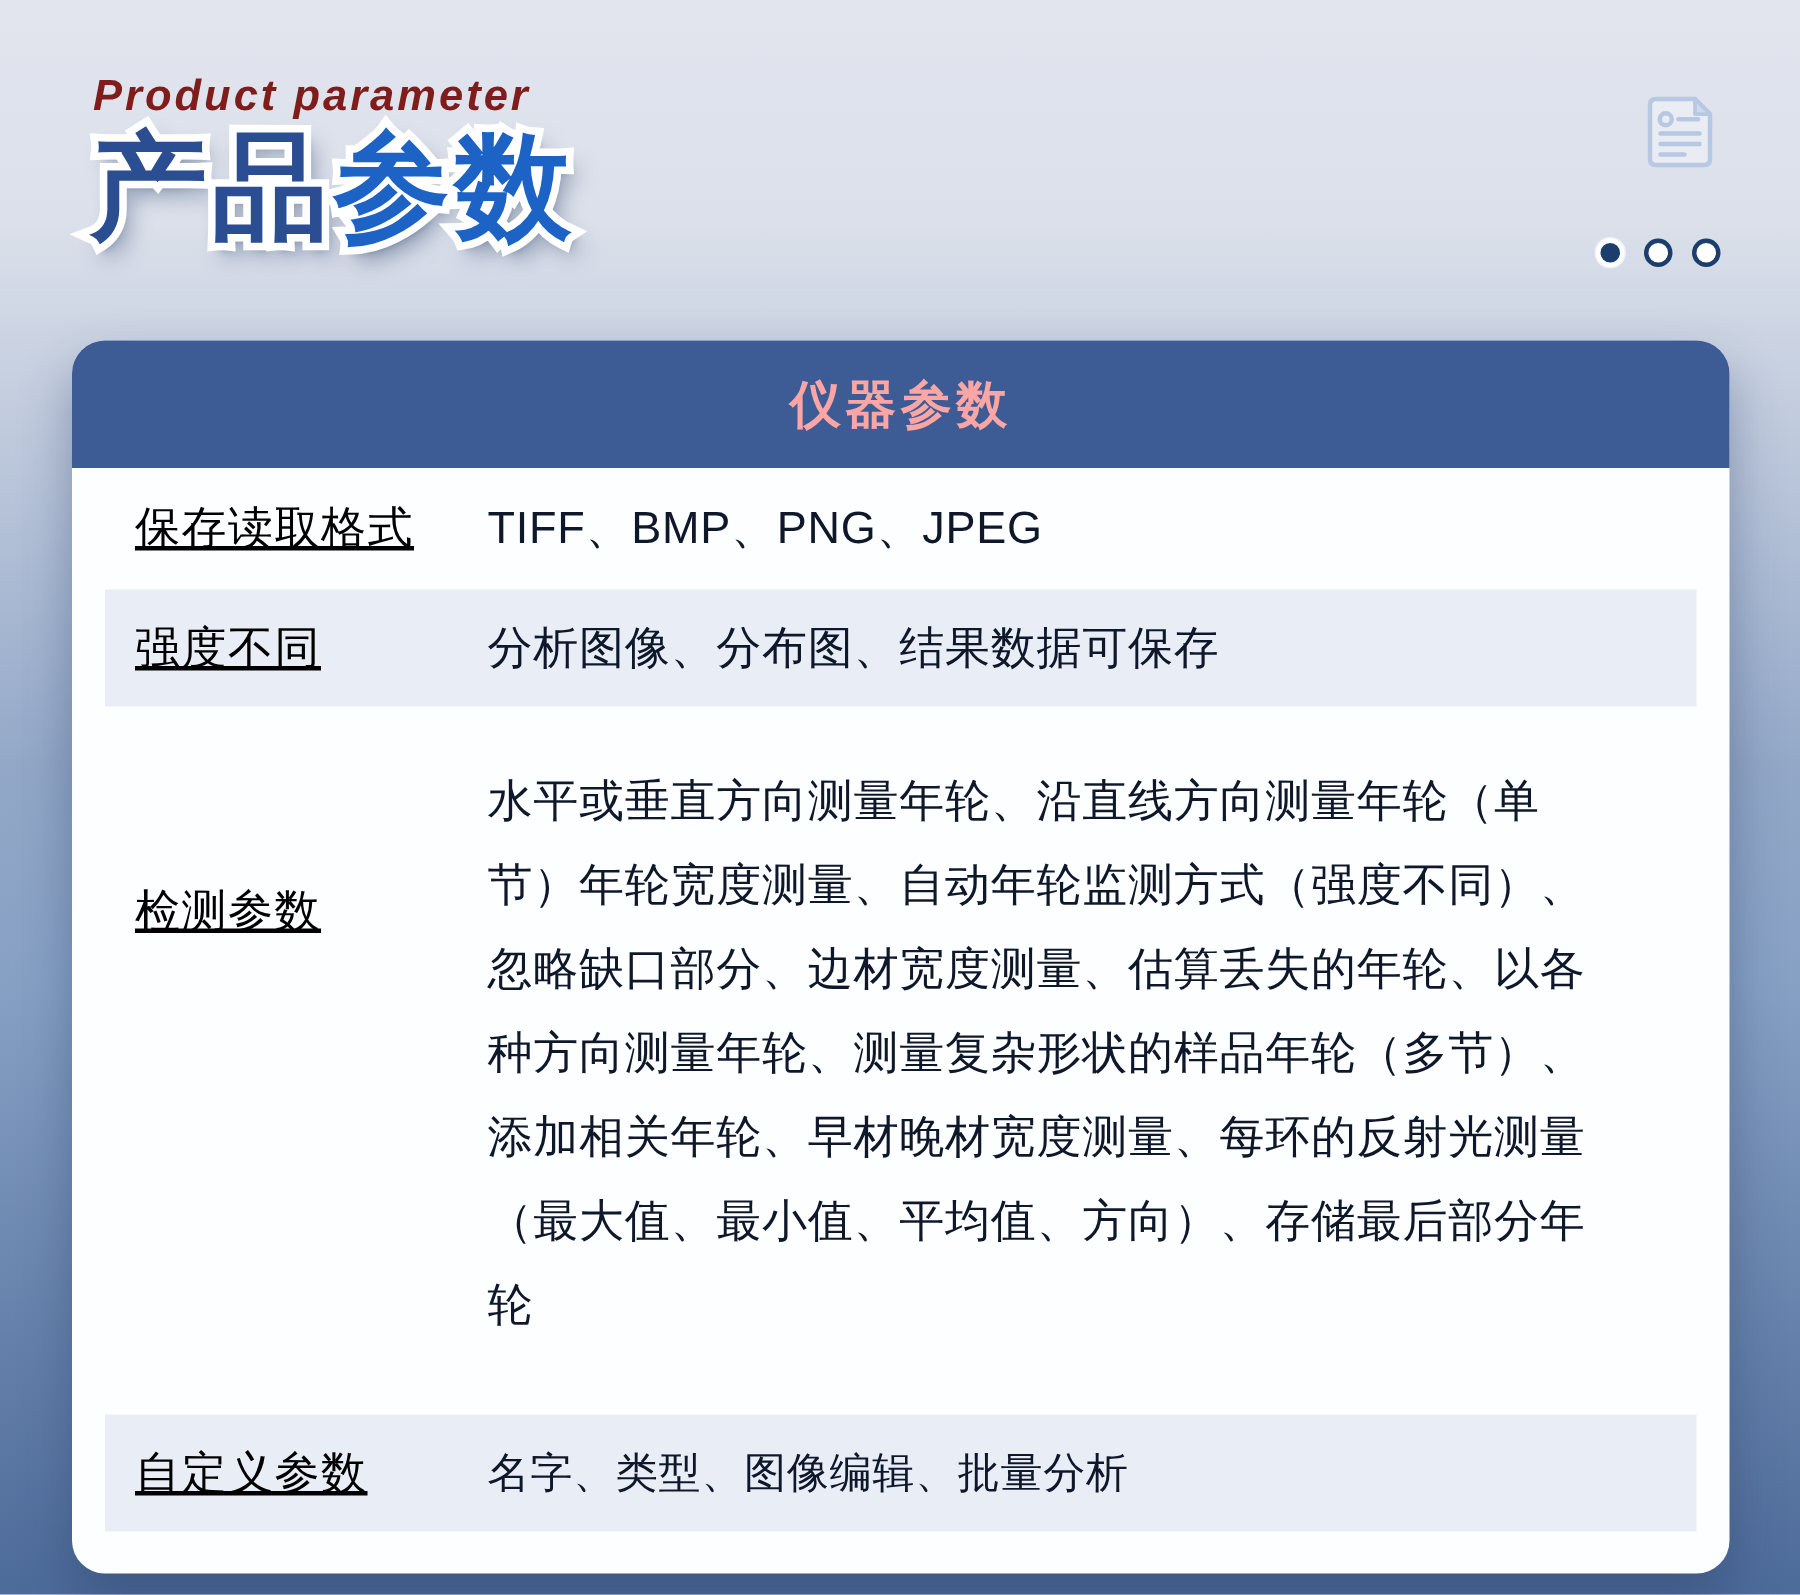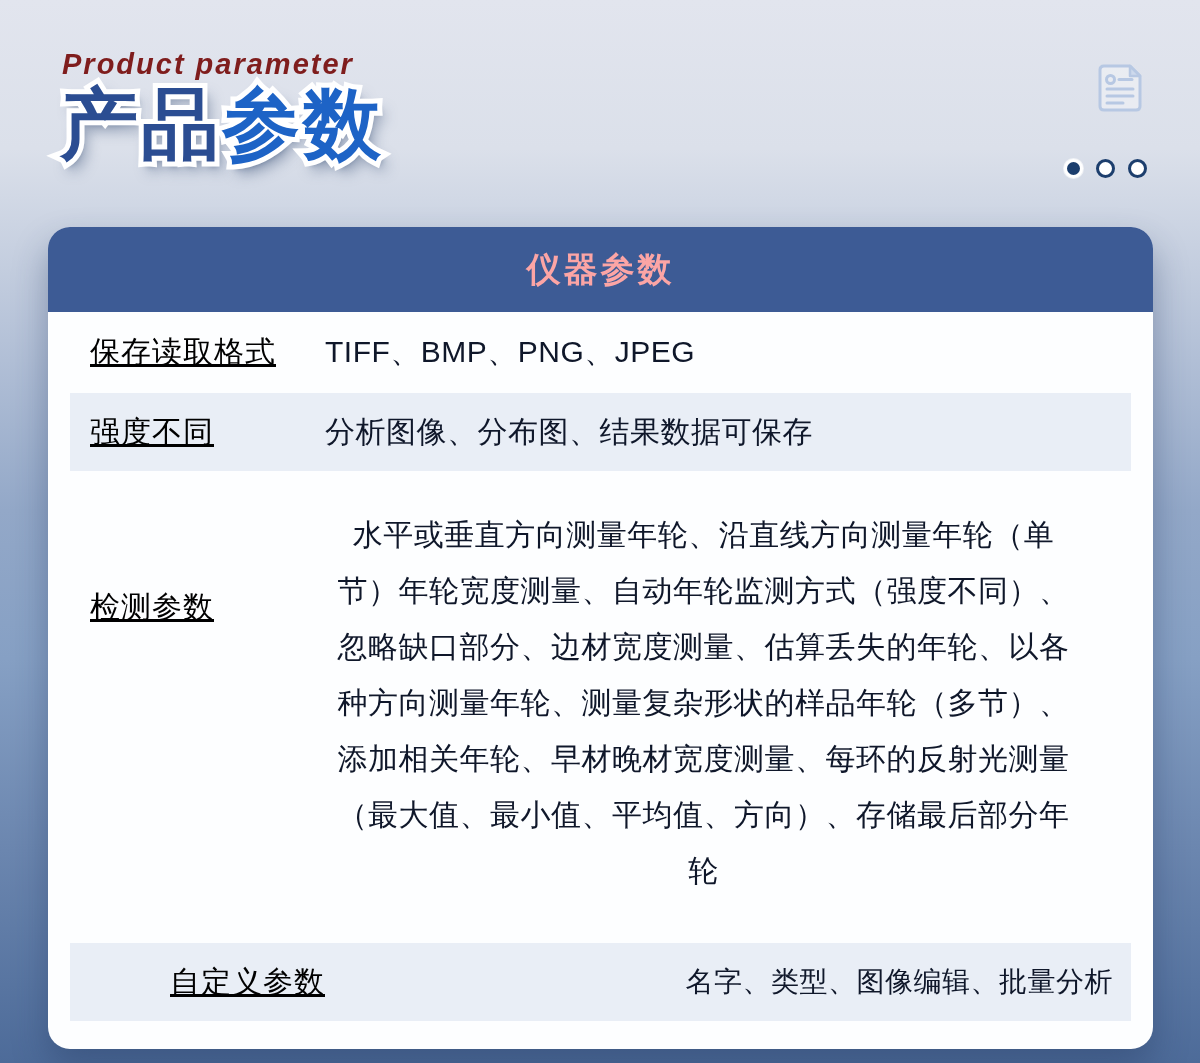--- a/index.html
+++ b/index.html
@@ -54,26 +54,26 @@
   .row { display:flex; align-items:center; }
   .row.striped { background:#e9eef6; }
   .label {
     width:255px; flex-shrink:0; padding-left:20px;
     font-size:30px; color:#000000; letter-spacing:1px;text-decoration:underline;
   }
   .value { flex:1; font-size:30px; color:#0f172a; letter-spacing:.5px; padding-right:18px; }
 
   .row-format   { height:81px; }
   .row-datasave { height:78px; }
-  .row-custom   { height:78px;text-align:right; }
+  .row-custom   { height:78px; }
   .row-custom .value { font-size:28px; }
 
   .row-detect { align-items:flex-start; padding:36px 0 44px 0; }
   .row-detect .label { margin-top:80px; }
-  .row-detect .value { line-height:56px; max-width:775px;text-align:center; }
+  .row-detect .value { line-height:56px; max-width:775px; }
 </style>
 </head>
 <body>
 
 <div class="hero">
   <div class="eyebrow">Product parameter</div>
 
   <div class="big-title">
     <span class="outline" aria-hidden="true">产品参数</span>
     <span class="fill"><span class="t1">产品</span><span class="t2">参数</span></span>

